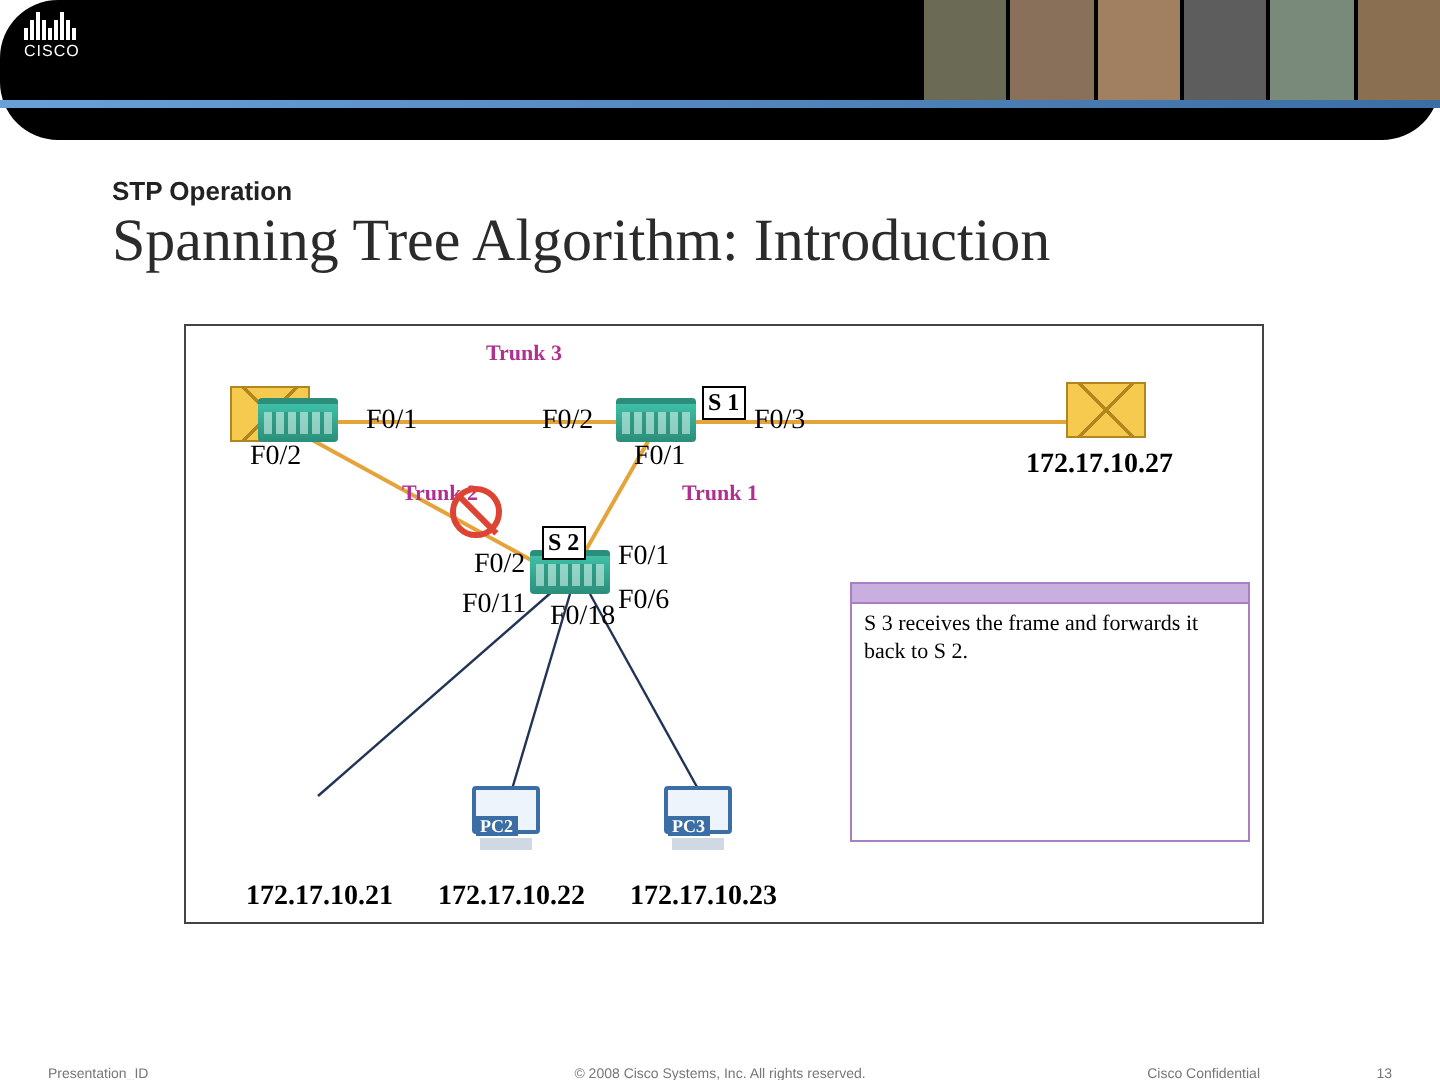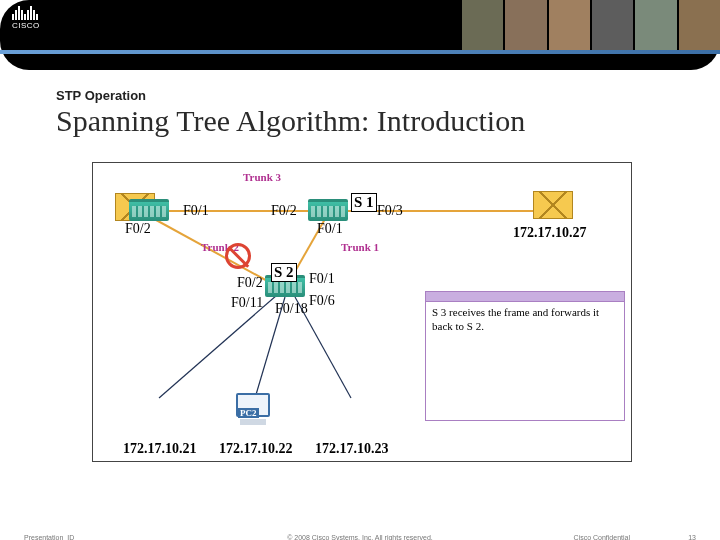--- a/index.html
+++ b/index.html
@@ -79,21 +79,21 @@
     top: 162px;
     left: 92px;
     width: 540px;
     height: 300px;
     border: 1px solid #444;
     background: #fff;
     font-family: Liberation Serif, serif;
   }
   .l { position: absolute; font-size: 14px; color: #000; }
   .trunk { color: #b03090; font-weight: bold; font-size: 11px; }
-  .label-s { background: #fff; border: 1px solid #000; font-size: 15px; padding: 0 2px; font-weight: bold; text-align: center; }
+  .label-s { background: #fff; border: 1px solid #000; font-size: 12px; padding: 0 2px; font-weight: bold; text-align: center; }
   .switch {
     position: absolute; width: 40px; height: 22px;
     background: linear-gradient(#3fbfa6,#2a8e7a);
     border-top: 3px solid #2a8e7a;
     border-radius: 2px;
   }
   .switch::before {
     content: ""; position: absolute; inset: 4px 3px 4px 3px;
     background: repeating-linear-gradient(90deg,#cfeee6 0 4px,#2a8e7a 4px 6px);
     opacity: .6;
@@ -206,20 +206,25 @@
   <div class="l" style="left:216px; top:108px;">F0/1</div>
   <div class="l" style="left:138px; top:132px;">F0/11</div>
   <div class="l" style="left:182px; top:138px;">F0/18</div>
   <div class="l" style="left:216px; top:130px;">F0/6</div>
 
   <div class="pc" style="left:140px; top:230px;">
     <div class="mon"></div>
       <div class="base"></div>
     <div class="tag">PC2</div>
   </div>
+  <div class="pc" style="left:236px; top:230px;">
+    <div class="mon"></div>
+      <div class="base"></div>
+    <div class="tag">PC3</div>
+  </div>
 
   <div class="l" style="left:30px; top:278px; font-weight:bold;">172.17.10.21</div>
   <div class="l" style="left:126px; top:278px; font-weight:bold;">172.17.10.22</div>
   <div class="l" style="left:222px; top:278px; font-weight:bold;">172.17.10.23</div>
   <div class="l" style="left:420px; top:62px; font-weight:bold;">172.17.10.27</div>
 
   <div class="note-box">
     <div class="hdr"></div>
     <div class="txt">S 3 receives the frame and forwards it back to S 2.</div>
   </div>

